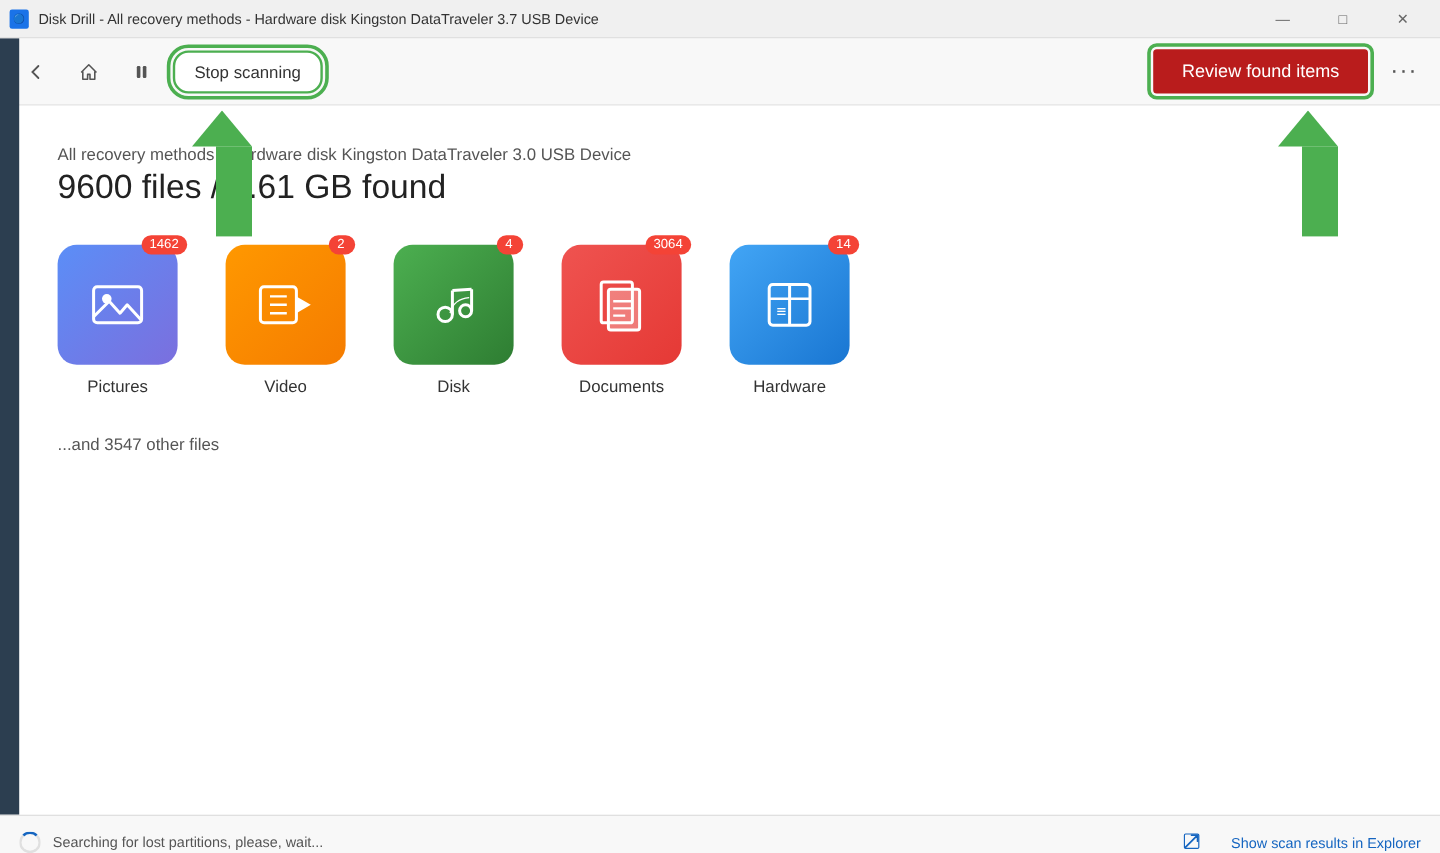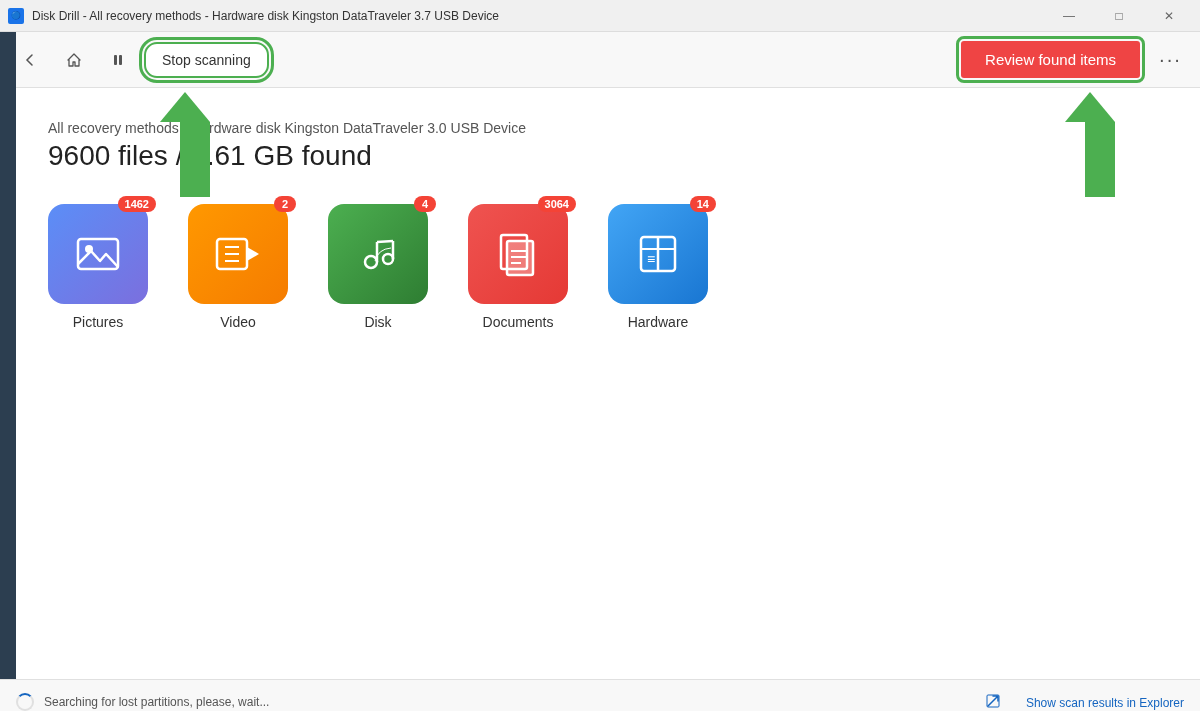--- a/index.html
+++ b/index.html
@@ -95,21 +95,21 @@
     }
 
     .toolbar-right {
       display: flex;
       align-items: center;
       gap: 12px;
     }
 
     .review-btn {
       padding: 10px 24px;
-      background: #ef4444;
+      background: #b91c1c;
       color: white;
       border: none;
       font-size: 15px;
       font-weight: 500;
       cursor: pointer;
       border-radius: 3px;
       outline: 3px solid #4caf50;
       outline-offset: 2px;
     }
 
@@ -184,25 +184,25 @@
     .cat-documents { background: linear-gradient(135deg, #ef5350, #e53935); }
     .cat-archives { background: linear-gradient(135deg, #42a5f5, #1976d2); }
 
     .badge {
       position: absolute;
       top: -8px;
       right: -8px;
       background: #f44336;
       color: white;
       font-size: 11px;
-      font-weight: bold;
+      font-weight: normal;
       border-radius: 12px;
       padding: 2px 7px;
       min-width: 22px;
-      text-align: center;
+      text-align: left;
     }
 
     .category-label {
       font-size: 14px;
       color: #333;
       text-align: center;
     }
 
     .other-files {
       font-size: 14px;
@@ -403,20 +403,21 @@
               <line x1="8" y1="20" x2="42" y2="20" stroke="white" stroke-width="2"></line>
               <text x="14" y="35" font-size="14" fill="white" font-family="Arial" font-weight="bold">≡</text>
             </svg>
       </div>
       <span class="badge">14</span>
     </div>
     <span class="category-label">Hardware</span>
   </div>
     </div>
 
+  <div class="other-files">...and 3547 other files</div>
 </div>
 
 <div class="status-bar">
   <div class="status-left">
     <div class="spinner"></div>
     <span class="status-text">Searching for lost partitions, please, wait...</span>
   </div>
   <div class="status-right">
     <span>
       <svg width="14" height="14" viewBox="0 0 14 14" fill="none">

